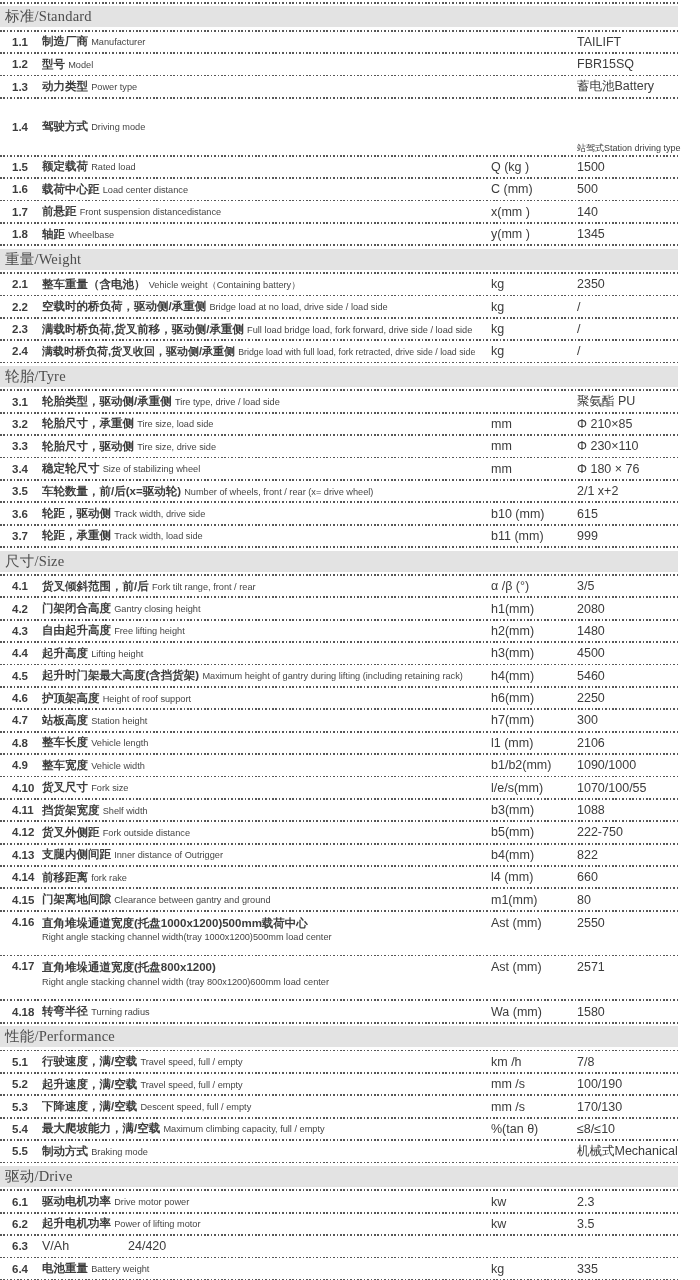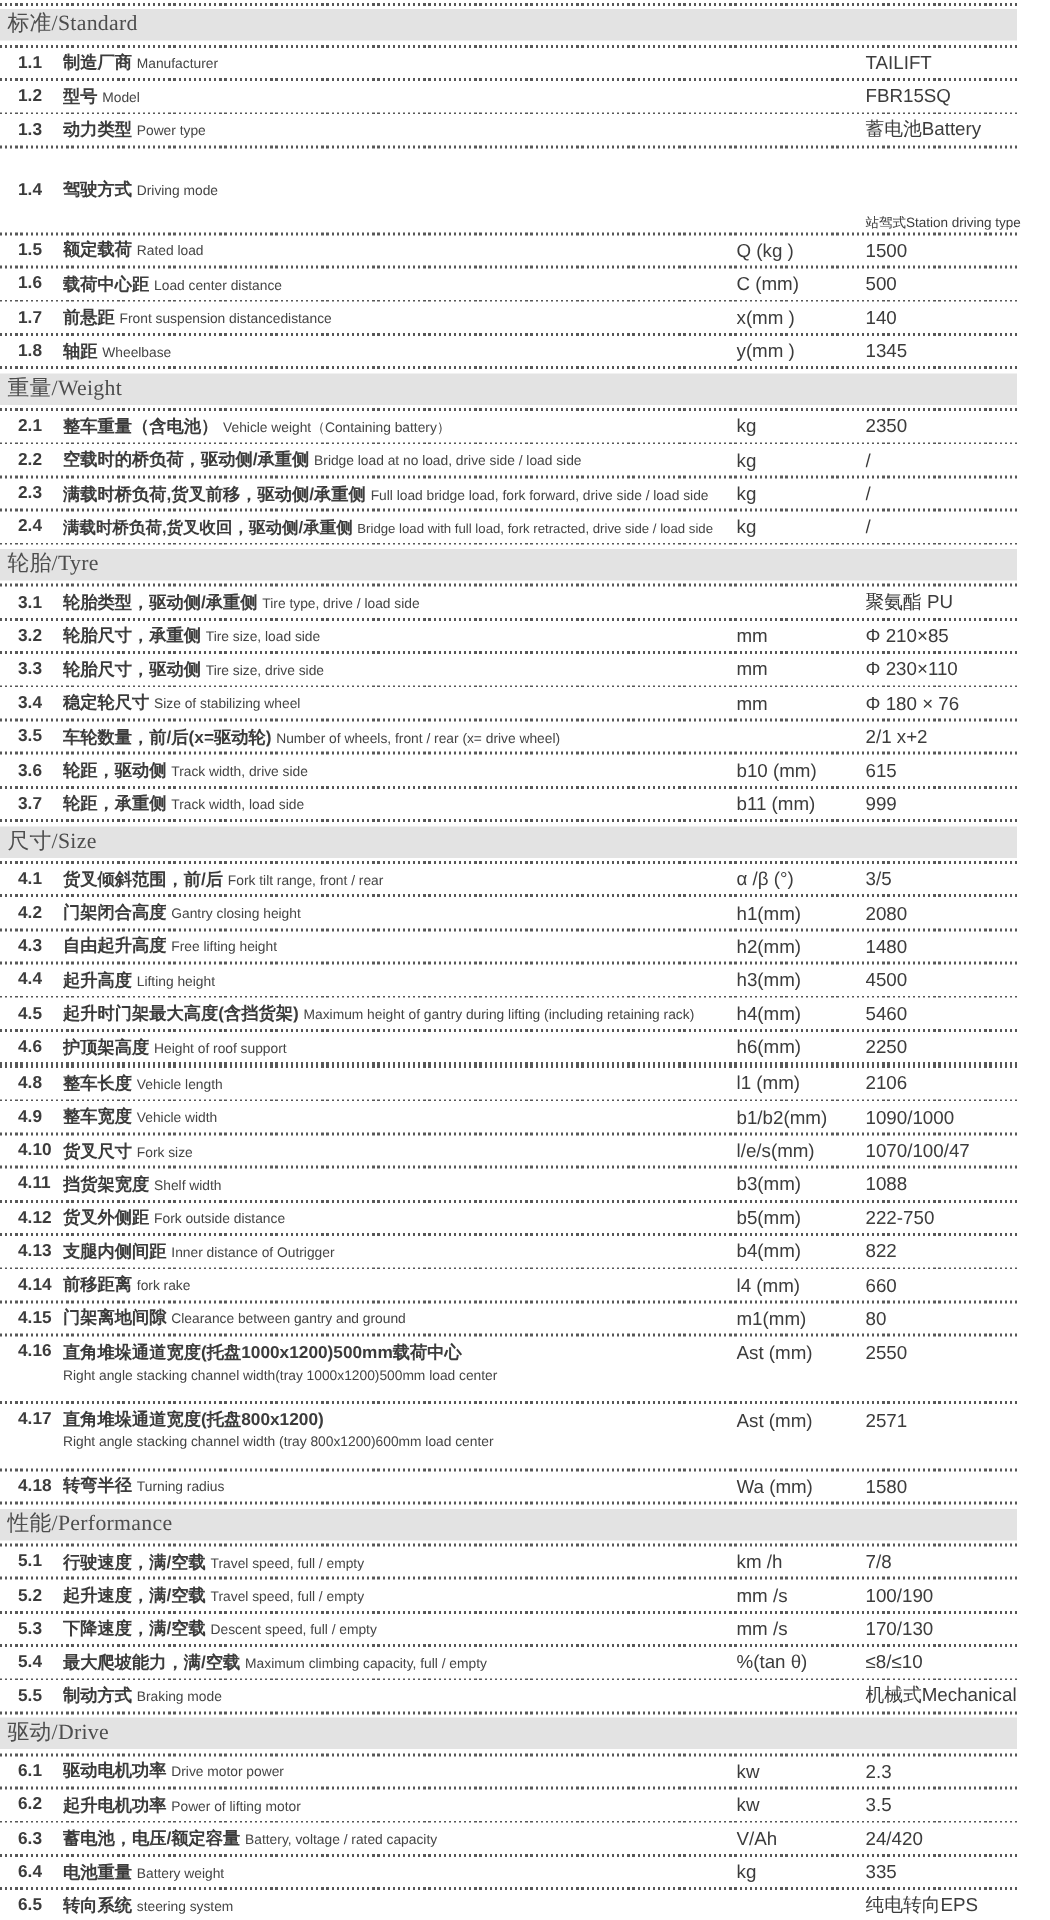--- a/index.html
+++ b/index.html
@@ -211,40 +211,46 @@
       <span class="val fit">5460</span>
     </div>
     <div class="dotline"></div>
     <div class="row">
       <span class="num">4.6</span>
       <span class="label fit"><span class="zh">护顶架高度</span> <span class="en">Height of roof support</span></span>
       <span class="unit">h6(mm)</span>
       <span class="val fit">2250</span>
     </div>
     <div class="dotline"></div>
+    <div class="row">
+      <span class="num">4.7</span>
+      <span class="label fit"><span class="zh">站板高度</span> <span class="en">Station height</span></span>
+      <span class="unit">h7(mm)</span>
+      <span class="val fit">300</span>
+    </div>
     <div class="dotline"></div>
     <div class="row">
       <span class="num">4.8</span>
       <span class="label fit"><span class="zh">整车长度</span> <span class="en">Vehicle length</span></span>
       <span class="unit">l1  (mm)</span>
       <span class="val fit">2106</span>
     </div>
     <div class="dotline"></div>
     <div class="row">
       <span class="num">4.9</span>
       <span class="label fit"><span class="zh">整车宽度</span> <span class="en">Vehicle width</span></span>
       <span class="unit">b1/b2(mm)</span>
       <span class="val fit">1090/1000</span>
     </div>
     <div class="dotline"></div>
     <div class="row">
       <span class="num">4.10</span>
       <span class="label fit"><span class="zh">货叉尺寸</span> <span class="en">Fork size</span></span>
       <span class="unit">l/e/s(mm)</span>
-      <span class="val fit">1070/100/47</span>
+      <span class="val fit">1070/100/55</span>
     </div>
     <div class="dotline"></div>
     <div class="row">
       <span class="num">4.11</span>
       <span class="label fit"><span class="zh">挡货架宽度</span> <span class="en">Shelf width</span></span>
       <span class="unit">b3(mm)</span>
       <span class="val fit">1088</span>
     </div>
     <div class="dotline"></div>
     <div class="row">
@@ -350,21 +356,20 @@
     <div class="dotline"></div>
     <div class="row">
       <span class="num">6.2</span>
       <span class="label fit"><span class="zh">起升电机功率</span> <span class="en">Power of lifting motor</span></span>
       <span class="unit">kw</span>
       <span class="val fit">3.5</span>
     </div>
     <div class="dotline"></div>
     <div class="row">
       <span class="num">6.3</span>
-      <span class="label fit"><span class="zh">蓄电池，电压/额定容量</span> <span class="en">Battery, voltage / rated capacity</span></span>
       <span class="unit">V/Ah</span>
       <span class="val fit">24/420</span>
     </div>
     <div class="dotline"></div>
     <div class="row">
       <span class="num">6.4</span>
       <span class="label fit"><span class="zh">电池重量</span> <span class="en">Battery weight</span></span>
       <span class="unit">kg</span>
       <span class="val fit">335</span>
     </div>

